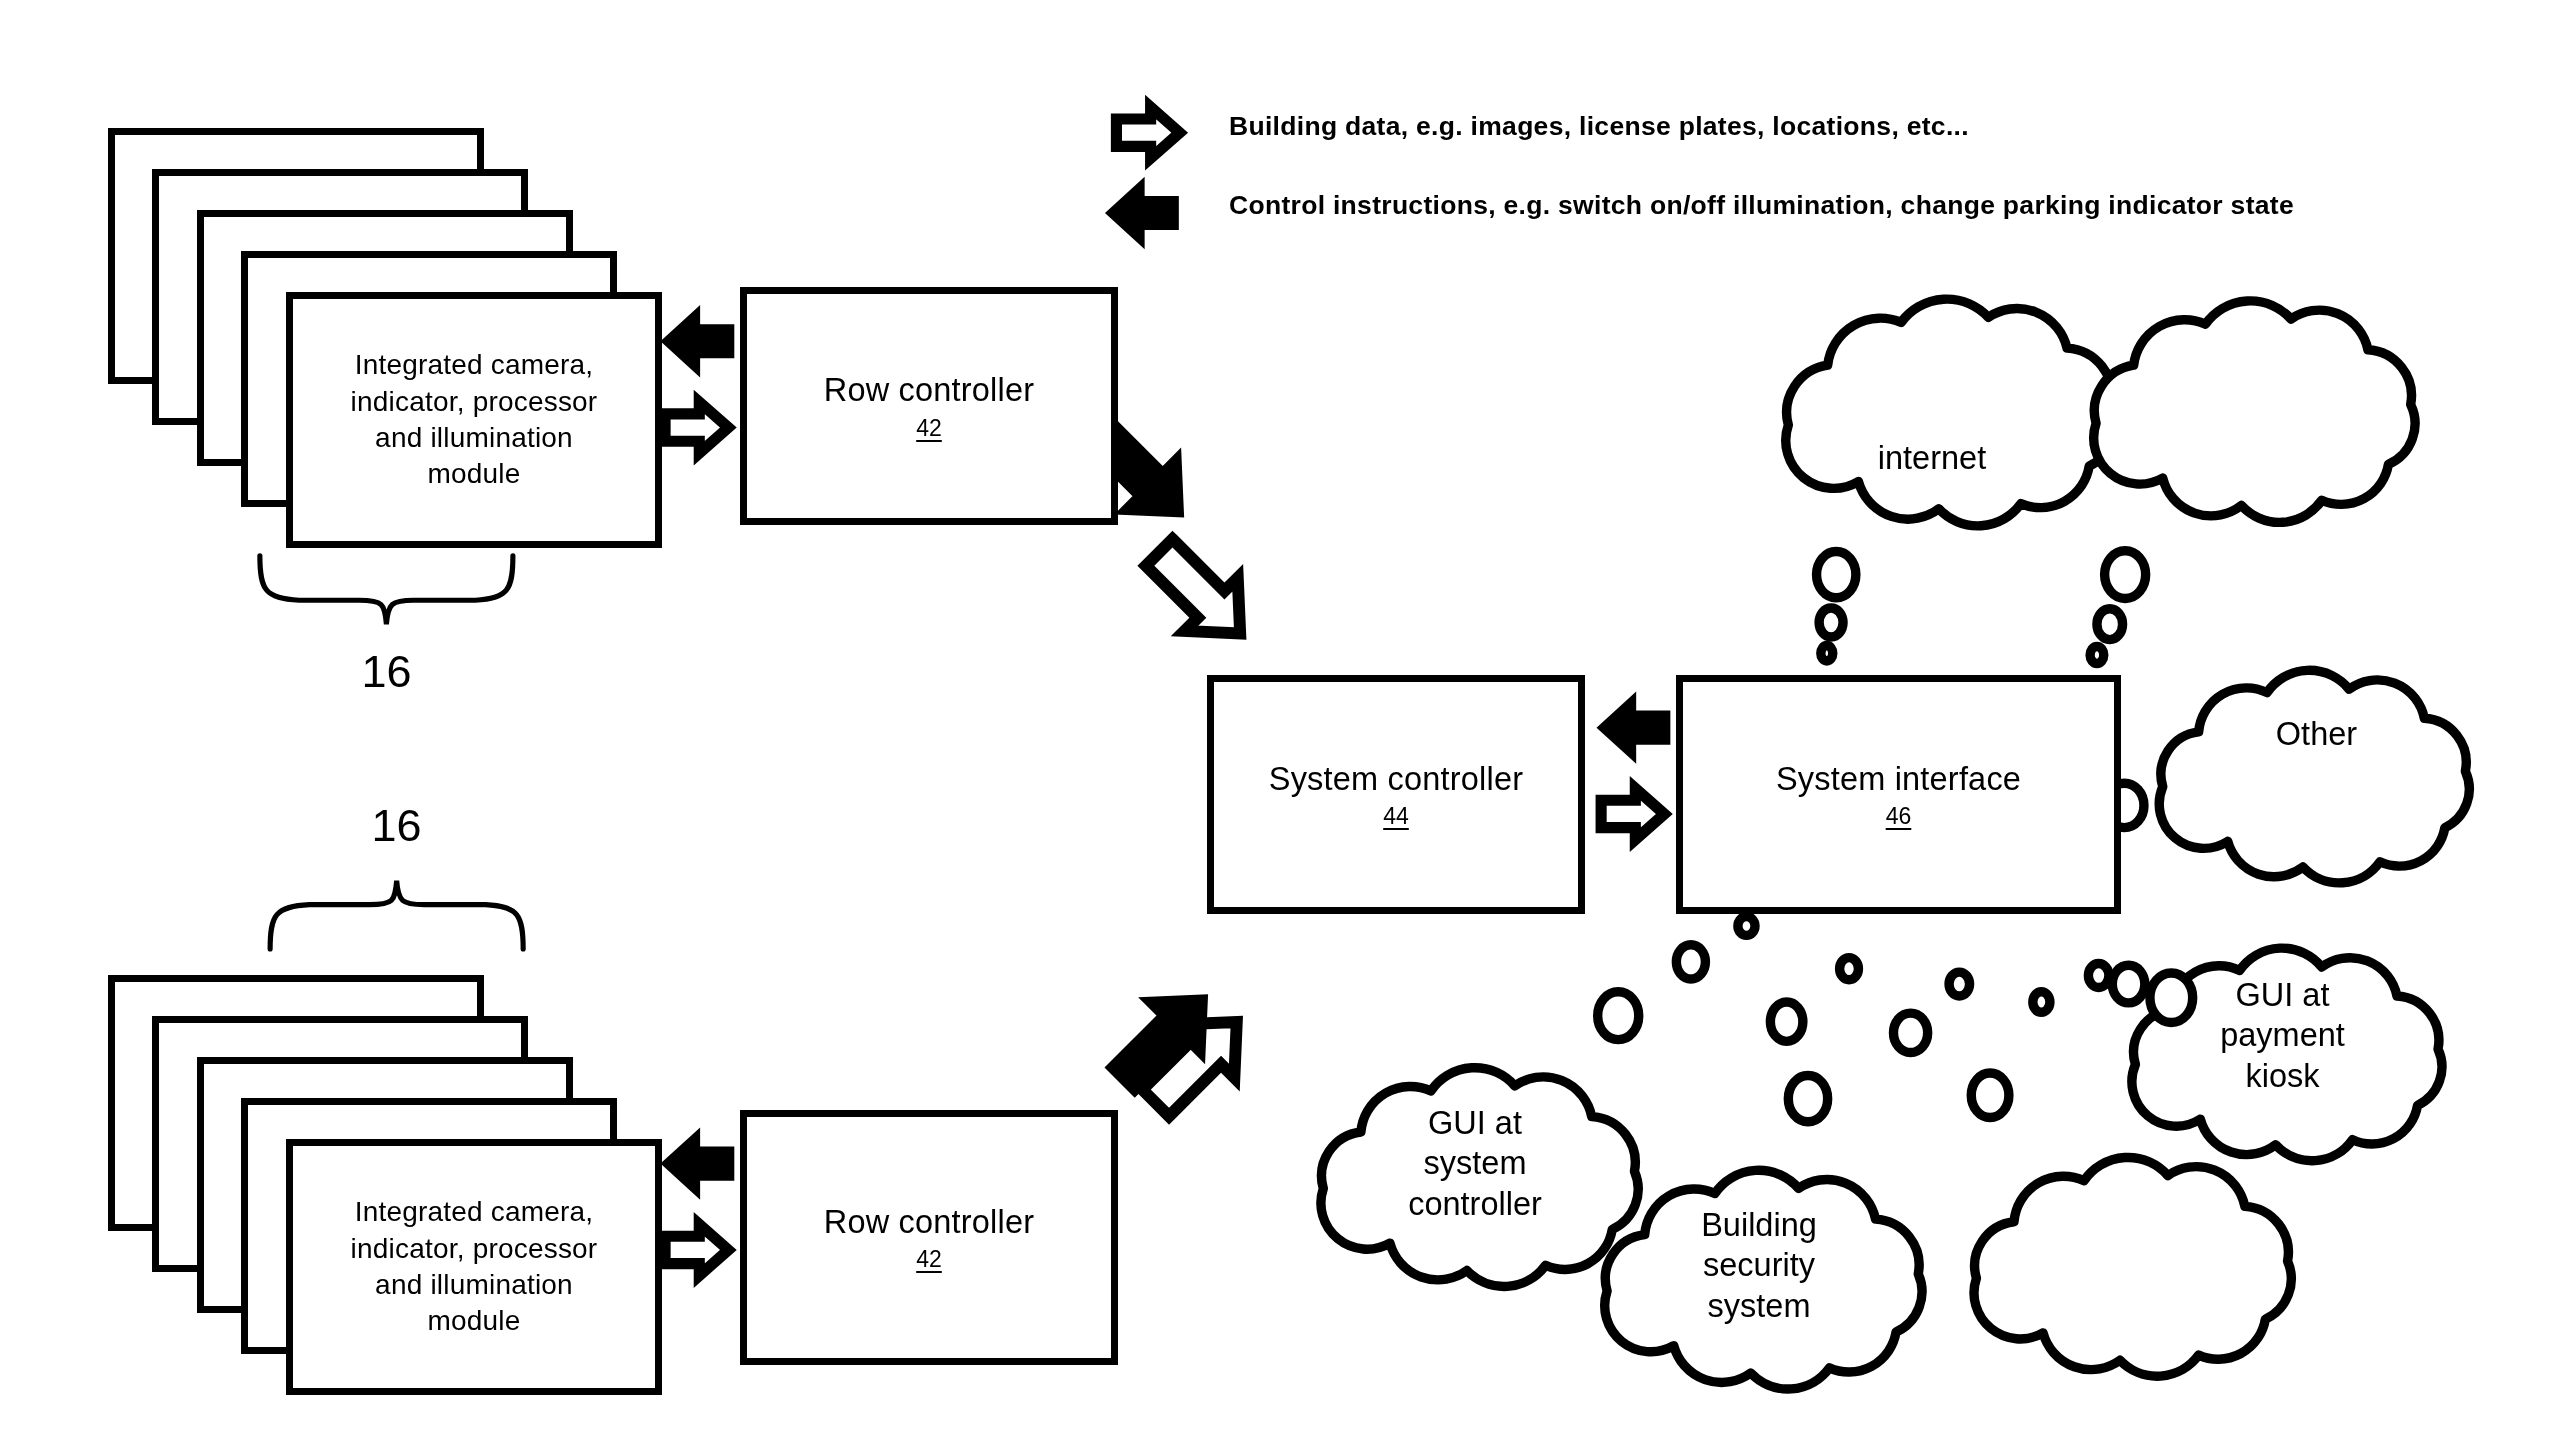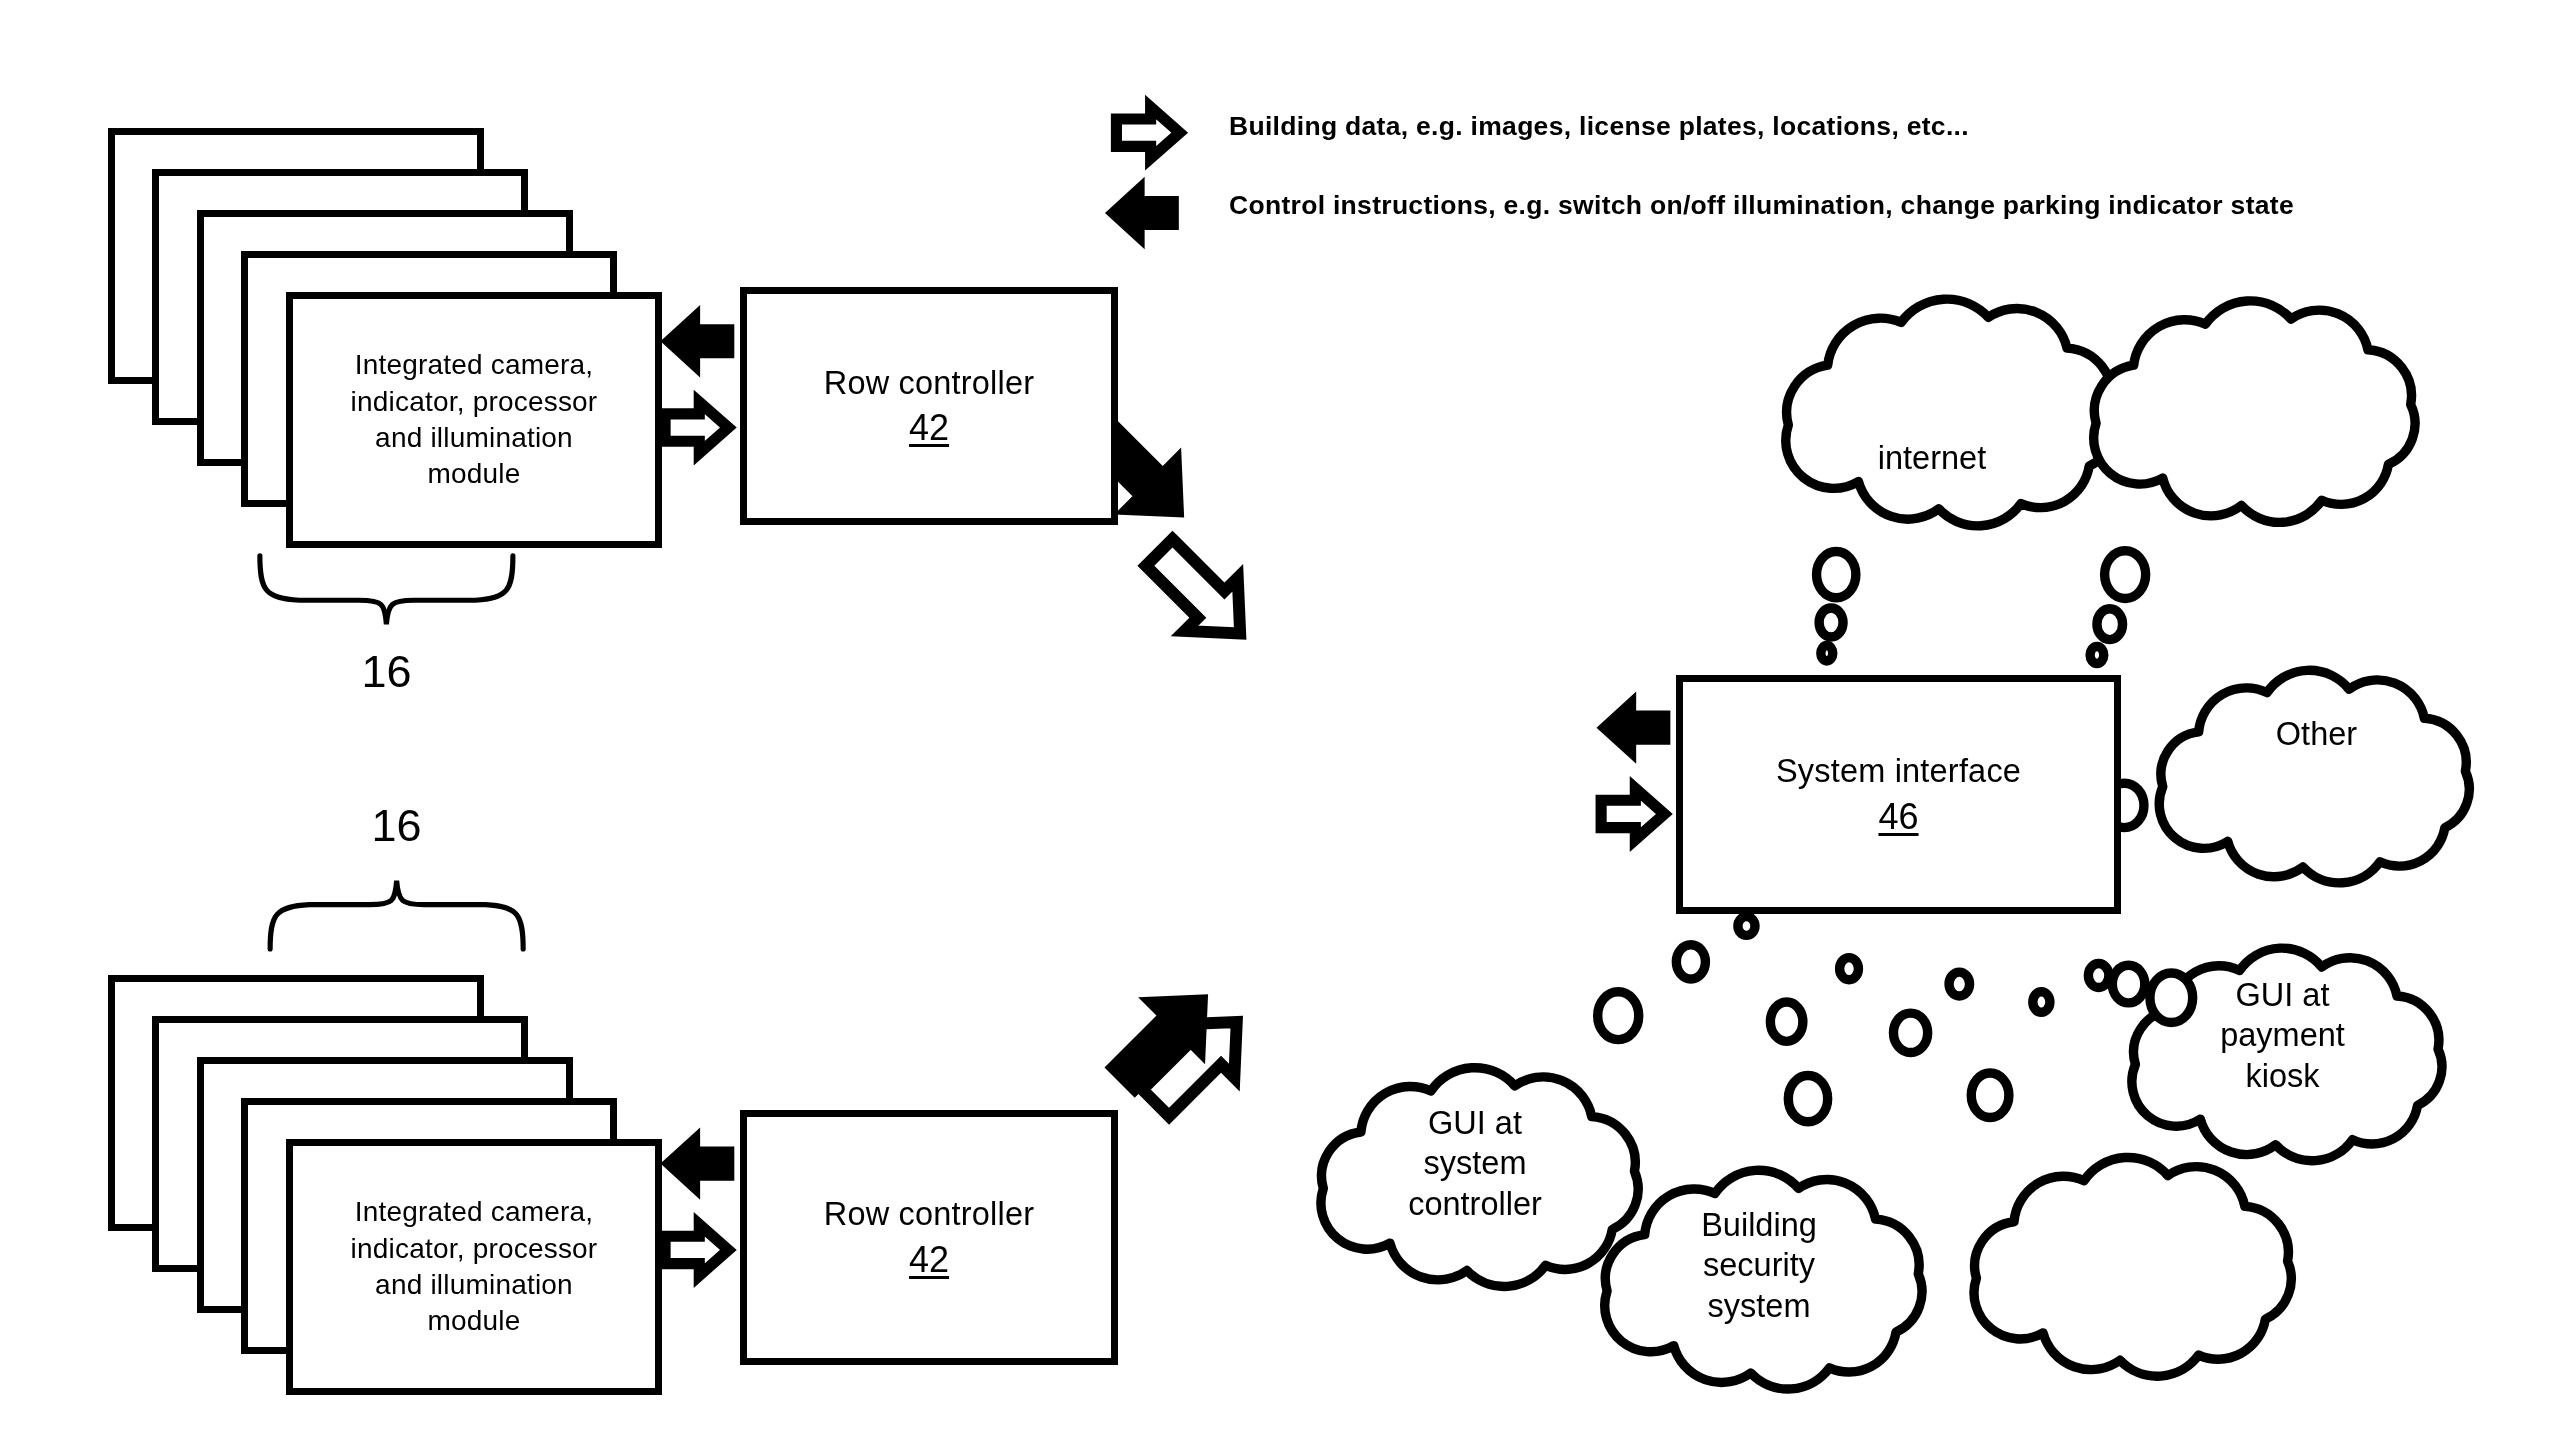--- a/index.html
+++ b/index.html
@@ -32,21 +32,21 @@
     justify-content: center;
     text-align: center;
   }
   .box-text {
     font-size: 32.5px;
     line-height: 1.28;
     letter-spacing: 0.2px;
     white-space: pre-line;
   }
   .box-num {
-    font-size: 36px;
+    font-size: 23px;
     text-decoration: underline;
     text-underline-offset: 4.3px;
     margin-top: 3.4px;
   }
   .module-text { font-size: 28px; line-height: 1.3; }
 
   
   .ghost {
     position: absolute;
     border: 7.7px solid #000;
@@ -323,20 +323,24 @@
 and illumination
 module</div>
     </div>
   </div>
 
   <div class="box" style="left:740px; top:1110px; width:378px; height:255px;">
     <div class="box-text">Row controller</div>
     <div class="box-num">42</div>
   </div>
 
+  <div class="box" style="left:1207px; top:675px; width:378px; height:239px;">
+    <div class="box-text">System controller</div>
+    <div class="box-num">44</div>
+  </div>
 
   <div class="box" style="left:1676px; top:675px; width:445px; height:239px;">
     <div class="box-text">System interface</div>
     <div class="box-num">46</div>
   </div>
 
   <div class="cloud-label" style="left:1804px; top:438px; width:256px;">internet</div>
   <div class="cloud-label" style="left:2197px; top:714px; width:239px;">Other</div>
   <div class="cloud-label" style="left:1351px; top:1103px; width:248px;">GUI at
 system

